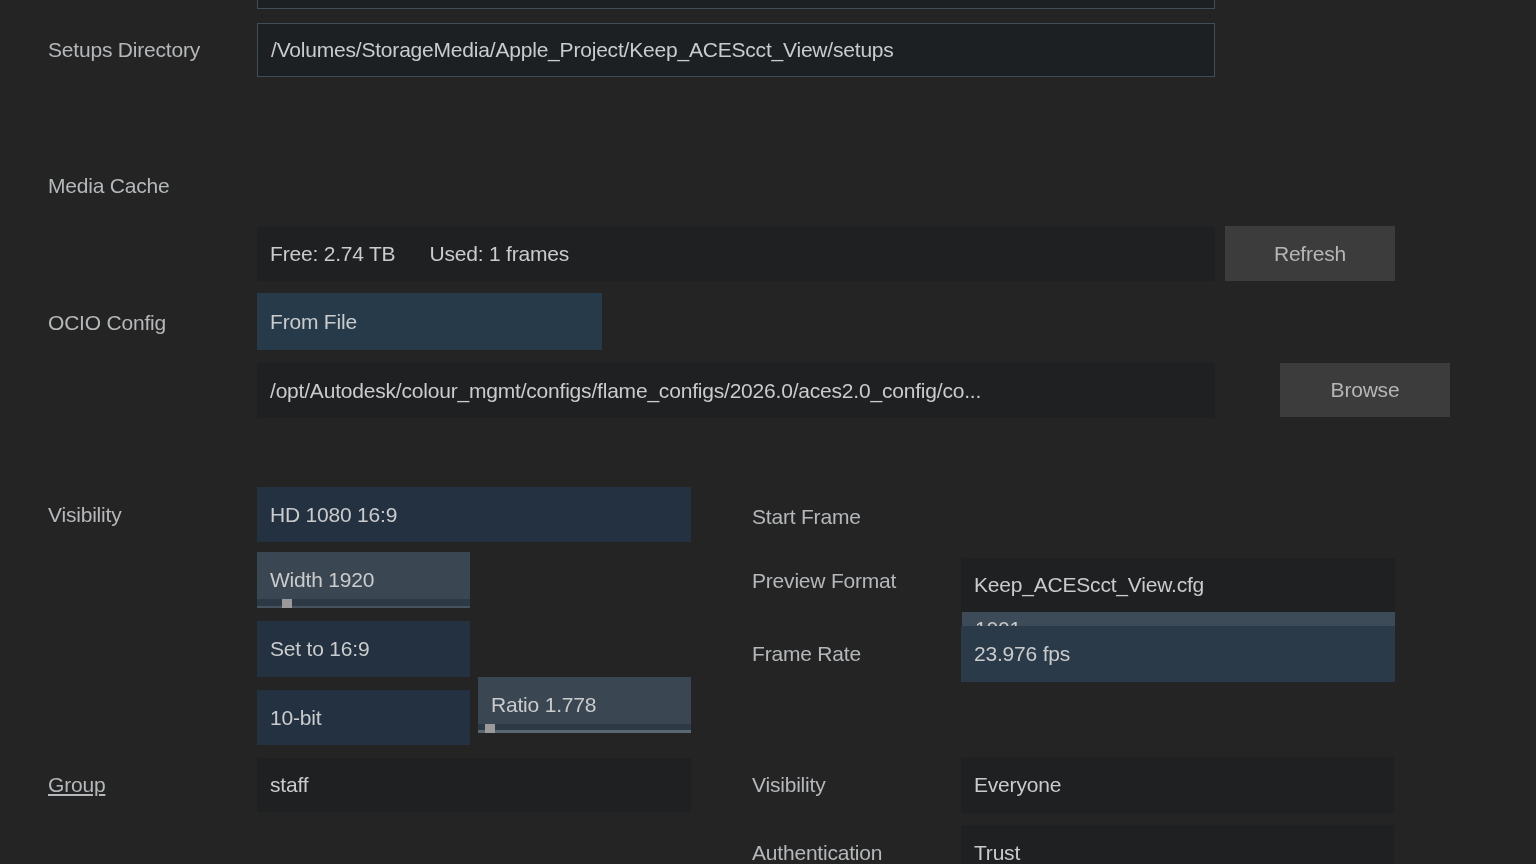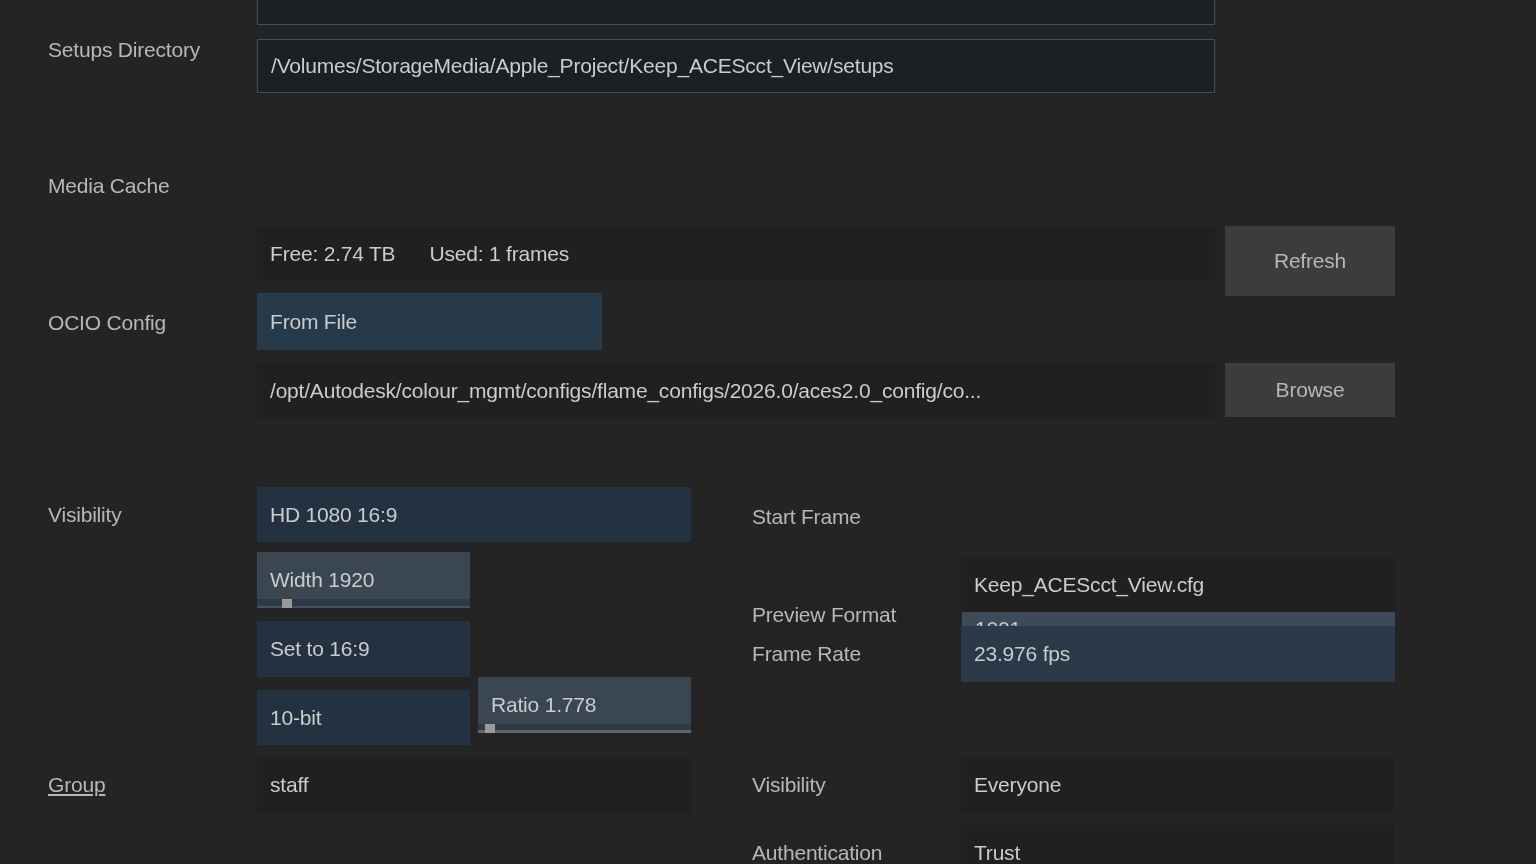--- a/index.html
+++ b/index.html
@@ -24,21 +24,21 @@
   .label{
     color:var(--label);font-size:21px;letter-spacing:-0.2px;
     display:flex;align-items:center;white-space:nowrap;
   }
   .field{
     display:flex;align-items:center;color:var(--text);
     font-size:21px;letter-spacing:-0.2px;padding-left:13px;
     white-space:nowrap;overflow:hidden;
   }
   .field-dark{background:var(--field-dark);}
-  .field-bordered{background:#1d2023;border:1px solid var(--field-border);margin-top:16px;}
+  .field-bordered{background:#1d2023;border:1px solid var(--field-border);}
   .btn-gray{
     background:var(--btn-gray);color:#b4b6b7;font-size:21px;letter-spacing:-0.2px;
     display:flex;align-items:center;justify-content:center;white-space:nowrap;
   }
   .btn-blue{background:var(--blue-dark);}
   .btn-blue2{background:var(--blue-mid);}
   .slate{background:var(--slate);position:relative;}
   .strip{
     position:absolute;left:0;right:0;bottom:0;height:9px;
     background:var(--slate-strip);
@@ -61,26 +61,26 @@
 
   <div class="abs label" style="left:48px;top:23px;height:54px;">Setups Directory</div>
   <div class="abs field field-bordered" style="left:257px;top:23px;width:958px;height:54px;">/Volumes/StorageMedia/Apple_Project/Keep_ACEScct_View/setups</div>
 
   <div class="abs label" style="left:48px;top:159px;height:54px;">Media Cache</div>
 
   <div class="abs field field-dark" style="left:257px;top:227px;width:958px;height:54px;gap:34px;">
     <span>Free: 2.74 TB</span>
     <span>Used: 1 frames</span>
   </div>
-  <div class="abs btn-gray" style="left:1225px;top:226px;width:170px;height:70px;">Refresh</div>
+  <div class="abs btn-gray" style="left:1225px;top:226px;width:170px;height:55px;">Refresh</div>
 
   <div class="abs label" style="left:48px;top:296px;height:54px;">OCIO Config</div>
   <div class="abs field btn-blue2" style="left:257px;top:293px;width:345px;height:57px;">From File</div>
   <div class="abs field field-dark" style="left:257px;top:363px;width:958px;height:55px;">/opt/Autodesk/colour_mgmt/configs/flame_configs/2026.0/aces2.0_config/co...</div>
-  <div class="abs btn-gray" style="left:1225px;top:363px;width:170px;height:54px;">Browse</div>
+  <div class="abs btn-gray" style="left:1280px;top:363px;width:170px;height:54px;">Browse</div>
 
   <div class="abs label" style="left:48px;top:487px;height:55px;">Visibility</div>
   <div class="abs field btn-blue" style="left:257px;top:487px;width:434px;height:55px;">HD 1080 16:9</div>
 
   <div class="abs field slate" style="left:257px;top:552px;width:213px;height:56px;">
     <span>Width 1920</span>
     <div class="strip">
       <div class="line"></div>
       <div class="handle" style="left:25px;"></div>
     </div>
@@ -102,21 +102,21 @@
 
   <div class="abs label" style="left:752px;top:488px;height:58px;">Start Frame</div>
   <div class="abs field slate" style="left:962px;top:488px;width:433px;height:58px;background:#3d4a57;">
     <span>1001</span>
     <div class="strip bright">
       <div class="line"></div>
       <div class="handle" style="left:1px;"></div>
     </div>
   </div>
 
-  <div class="abs label" style="left:752px;top:588px;height:54px;">Preview Format</div>
+  <div class="abs label" style="left:752px;top:554px;height:54px;">Preview Format</div>
   <div class="abs field field-dark" style="left:961px;top:558px;width:434px;height:54px;">Keep_ACEScct_View.cfg</div>
 
   <div class="abs label" style="left:752px;top:626px;height:56px;">Frame Rate</div>
   <div class="abs field btn-blue2" style="left:961px;top:626px;width:434px;height:56px;background:#2a3a48;">23.976 fps</div>
 
   <div class="abs label" style="left:752px;top:757px;height:56px;">Visibility</div>
   <div class="abs field field-dark" style="left:961px;top:757px;width:433px;height:56px;">Everyone</div>
 
   <div class="abs label" style="left:752px;top:825px;height:56px;">Authentication</div>
   <div class="abs field field-dark" style="left:961px;top:825px;width:433px;height:56px;">Trust</div>

